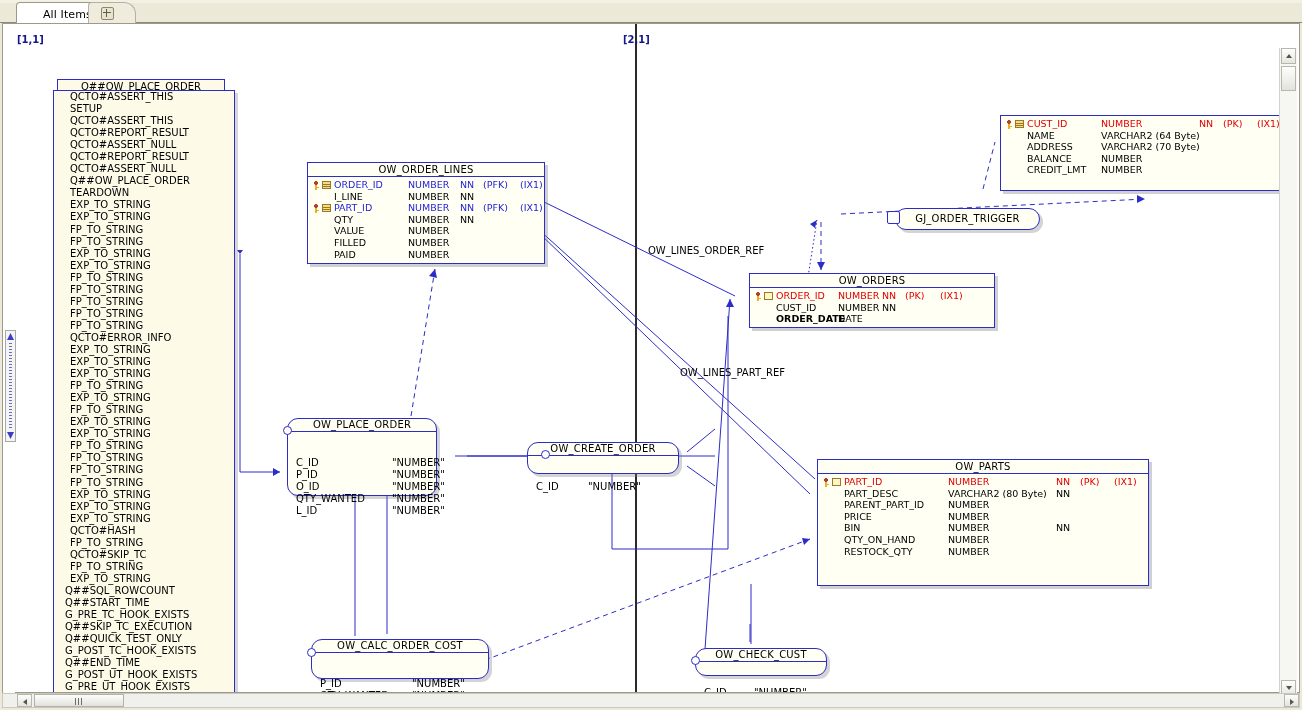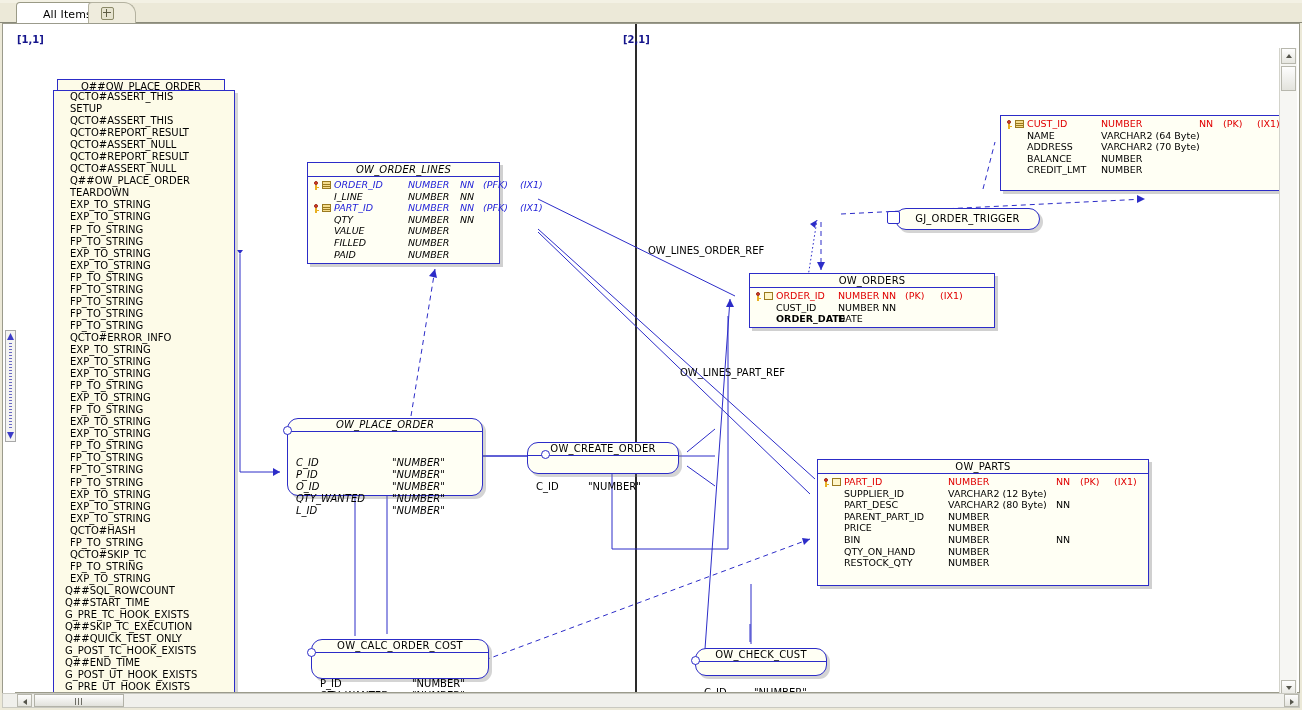--- a/index.html
+++ b/index.html
@@ -258,21 +258,21 @@
           <div class="lrow ind">Q##START_TIME</div>
           <div class="lrow ind">G_PRE_TC_HOOK_EXISTS</div>
           <div class="lrow ind">Q##SKIP_TC_EXECUTION</div>
           <div class="lrow ind">Q##QUICK_TEST_ONLY</div>
           <div class="lrow ind">G_POST_TC_HOOK_EXISTS</div>
           <div class="lrow ind">Q##END_TIME</div>
           <div class="lrow ind">G_POST_UT_HOOK_EXISTS</div>
           <div class="lrow ind">G_PRE_UT_HOOK_EXISTS</div>
         </div>
 
-      <div class="entity" id="e-ow_order_lines" style="left:292px;top:138px;width:193px;height:102px;font-style:italic;">
+      <div class="entity" id="e-ow_order_lines" style="left:292px;top:138px;width:238px;height:102px;">
         <div class="ehdr">OW_ORDER_LINES</div>
         <div class="ebody">
             <div class="row">
               <span class="ico-key">
                 <span class="kb"></span>
                 <span class="ks"></span>
                 <span class="kt"></span>
               </span>
               <span class="ico-col grid"></span>
               <span class="c-name blu" style="left: 26px;">ORDER_ID</span>
@@ -391,24 +391,20 @@
                 <span class="kt"></span>
               </span>
               <span class="ico-col plain"></span>
               <span class="c-name red" style="left: 26px;">PART_ID</span>
               <span class="c-type red" style="left: 130px;">NUMBER</span>
               <span class="c-nn red" style="left: 238px;">NN</span>
               <span class="c-pk red" style="left: 262px;">(PK)</span>
               <span class="c-ix red" style="left: 296px;">(IX1)</span>
             </div>
             <div class="row">
-              <span class="c-name blk" style="left: 26px;">SUPPLIER_ID</span>
-              <span class="c-type blk" style="left: 130px;">VARCHAR2 (12 Byte)</span>
-            </div>
-            <div class="row">
               <span class="c-name blk" style="left: 26px;">PART_DESC</span>
               <span class="c-type blk" style="left: 130px;">VARCHAR2 (80 Byte)</span>
               <span class="c-nn blk" style="left: 238px;">NN</span>
             </div>
             <div class="row">
               <span class="c-name blk" style="left: 26px;">PARENT_PART_ID</span>
               <span class="c-type blk" style="left: 130px;">NUMBER</span>
             </div>
             <div class="row">
               <span class="c-name blk" style="left: 26px;">PRICE</span>
@@ -423,21 +419,21 @@
               <span class="c-name blk" style="left: 26px;">QTY_ON_HAND</span>
               <span class="c-type blk" style="left: 130px;">NUMBER</span>
             </div>
             <div class="row">
               <span class="c-name blk" style="left: 26px;">RESTOCK_QTY</span>
               <span class="c-type blk" style="left: 130px;">NUMBER</span>
             </div>
           </div>
       </div>
 
-      <div class="proc" id="p-ow_place_order" style="left:272px;top:394px;width:196px;height:78px;font-style:italic;">
+      <div class="proc" id="p-ow_place_order" style="left:272px;top:394px;width:150px;height:78px;">
         <div class="phdr">OW_PLACE_ORDER</div>
         <div class="pbody">
             <div class="prow">
               <span class="pn">C_ID</span>
               <span class="pv" style="left: 104px;">"NUMBER"</span>
             </div>
             <div class="prow">
               <span class="pn">P_ID</span>
               <span class="pv" style="left: 104px;">"NUMBER"</span>
             </div>

